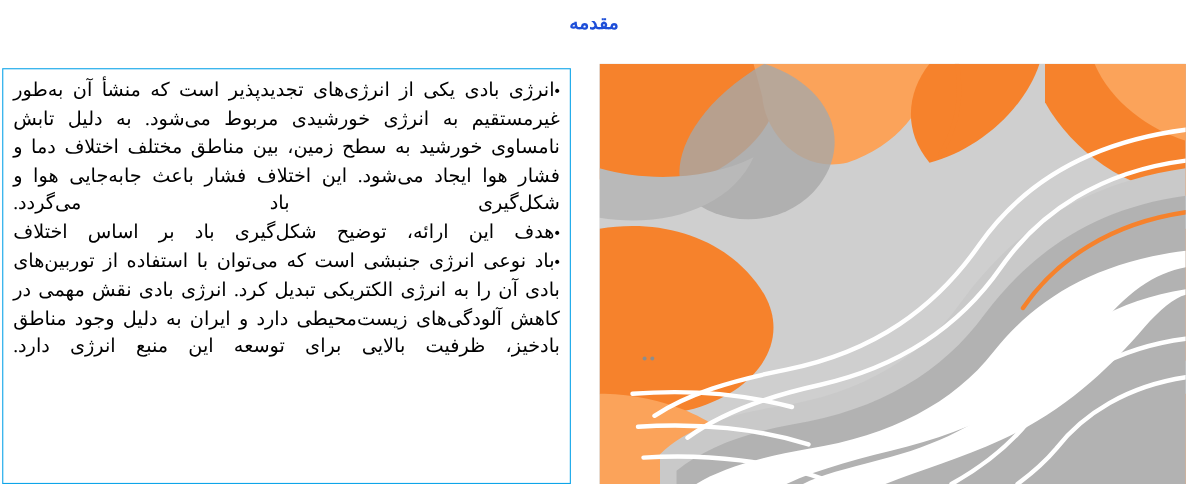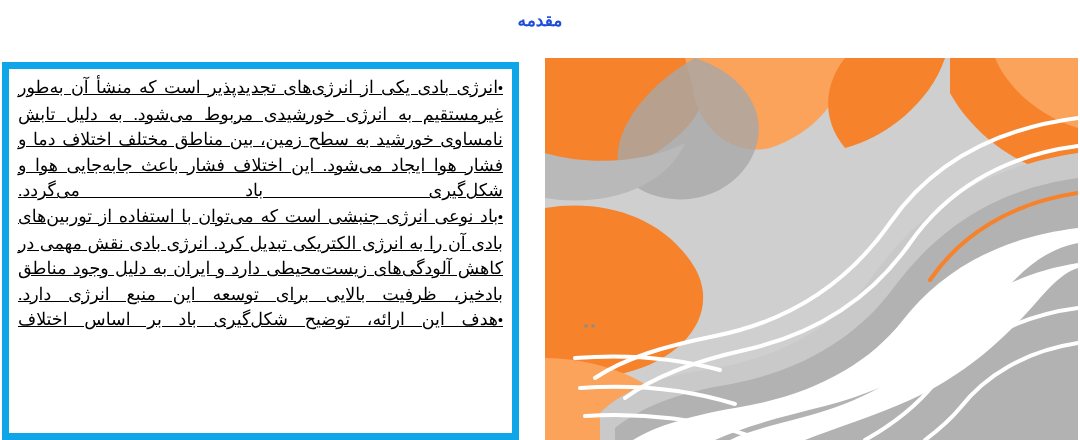--- a/index.html
+++ b/index.html
@@ -30,25 +30,24 @@
     font-size: 17px;
     color: #1d4ed8;
     direction: rtl;
   }
   .body-box {
     position: absolute;
     top: 62px;
     left: 2px;
     width: 517px;
     height: 378px;
-    border: 7px solid #0ea5e9;
+    border: 1px solid #0ea5e9;
     box-sizing: border-box;
     background: #ffffff;
     overflow: hidden;
-    text-decoration: underline;
   }
   .body-text {
     direction: rtl;
     text-align: justify;
     text-align-last: justify;
     font-family: "Liberation Serif", serif;
     font-size: 17.5px;
     line-height: 25.6px;
     color: #000000;
     padding: 6px 9px 0 9px;
@@ -80,22 +79,22 @@
 </head>
 <body>
 
 <div class="slide">
 
   <div class="slide-title">مقدمه</div>
 
   <div class="body-box">
     <div class="body-text">
       <p><span class="bullet">•</span><span>انرژی بادی یکی از انرژی‌های تجدیدپذیر است که منشأ آن به‌طور غیرمستقیم به انرژی خورشیدی مربوط می‌شود. به دلیل تابش نامساوی خورشید به سطح زمین، بین مناطق مختلف اختلاف دما و فشار هوا ایجاد می‌شود. این اختلاف فشار باعث جابه‌جایی هوا و شکل‌گیری باد می‌گردد.</span></p>
+      <p><span class="bullet">•</span><span>هدف این ارائه، توضیح شکل‌گیری باد بر اساس اختلاف</span></p>
       <p><span class="bullet">•</span><span>باد نوعی انرژی جنبشی است که می‌توان با استفاده از توربین‌های بادی آن را به انرژی الکتریکی تبدیل کرد. انرژی بادی نقش مهمی در کاهش آلودگی‌های زیست‌محیطی دارد و ایران به دلیل وجود مناطق بادخیز، ظرفیت بالایی برای توسعه این منبع انرژی دارد.</span></p>
-      <p><span class="bullet">•</span><span>هدف این ارائه، توضیح شکل‌گیری باد بر اساس اختلاف</span></p>
     </div>
   </div>
 
   <div class="image-box">
     <svg viewBox="0 0 533 382" preserveAspectRatio="none">
       <rect x="0" y="0" width="533" height="382" fill="#cfcfcf"></rect>
 
       <path d="M0,0 L150,0 C175,35 150,70 110,95 C70,120 30,120 0,105 Z" fill="#f6822c"></path>
       <path d="M140,0 L300,0 C300,40 270,75 225,90 C180,100 150,60 148,30 Z" fill="#fba35a"></path>
       <path d="M0,150 C60,140 120,160 150,210 C175,255 140,300 80,315 C40,325 10,315 0,300 Z" fill="#f6822c"></path>

